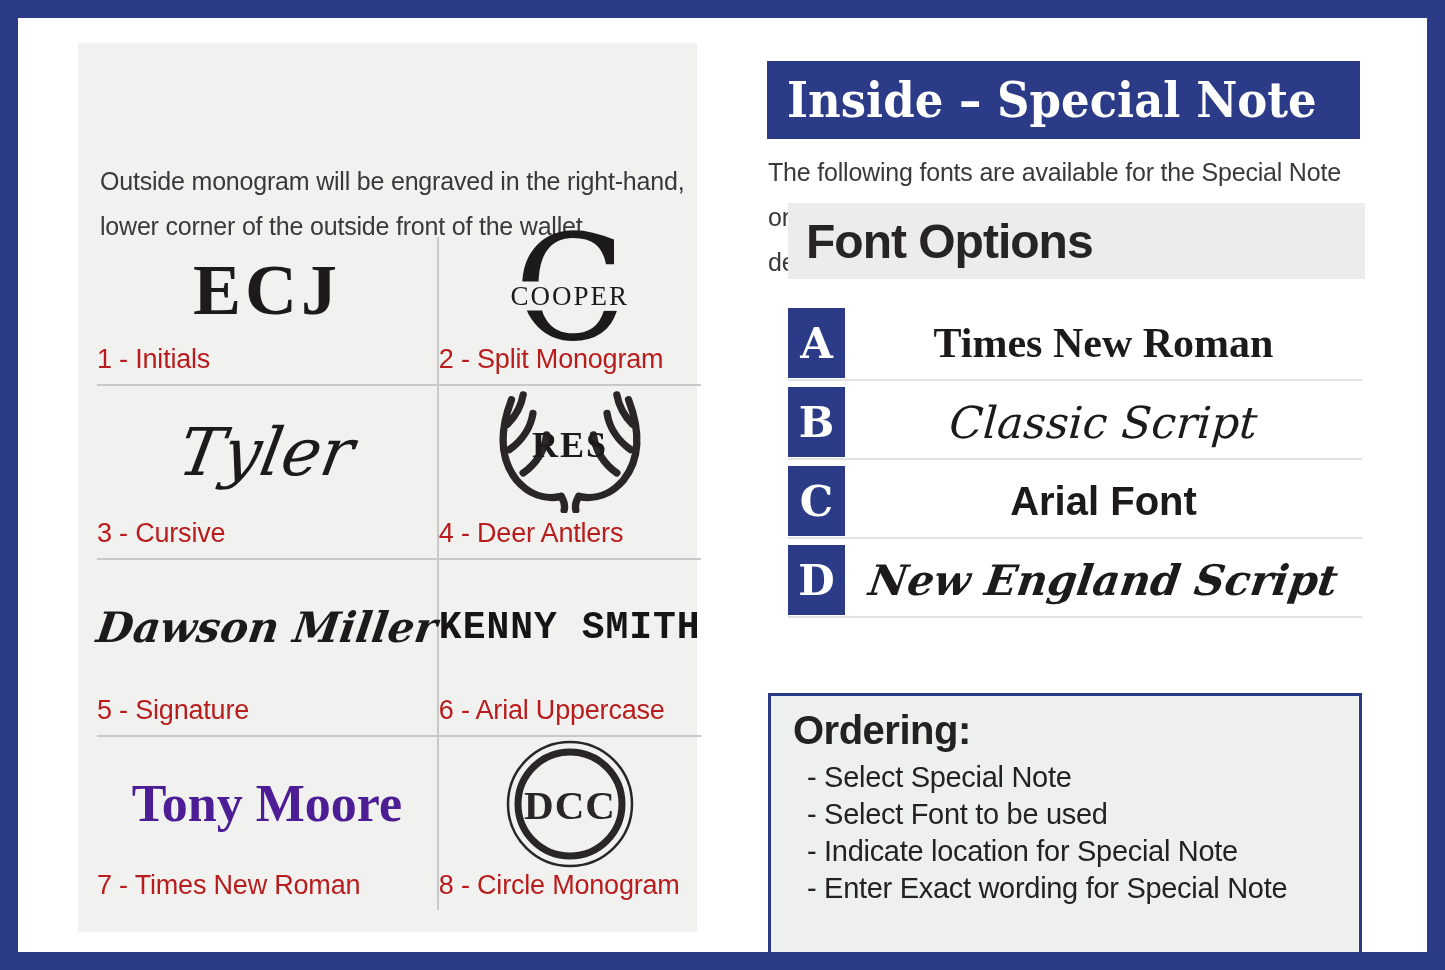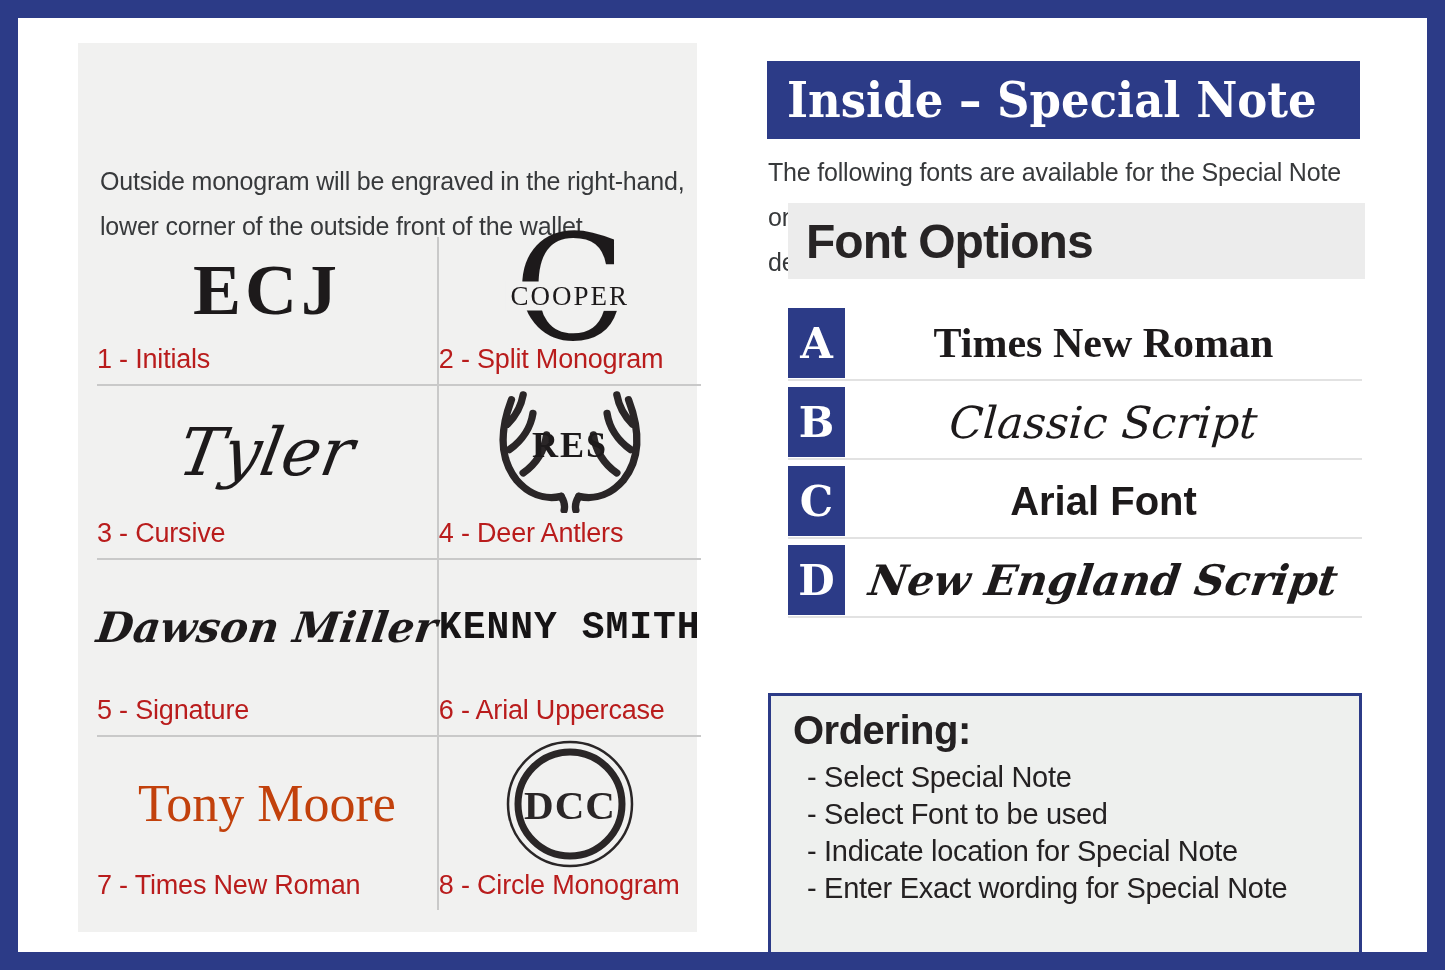--- a/index.html
+++ b/index.html
@@ -37,21 +37,21 @@
 
   .art-initials{font-family:"Liberation Serif",serif;font-weight:bold;font-size:72px;letter-spacing:4px;color:#1d1a1b;}
   .art-split{position:relative;line-height:1;}
   .split-c{display:block;font-family:"DejaVu Serif",serif;font-size:146px;line-height:112px;color:#1d1a1b;}
   .split-name{position:absolute;top:57%;left:50%;transform:translate(-50%,-50%);
               font-family:"Liberation Serif",serif;font-size:27px;letter-spacing:2px;
               background:var(--panel-gray);padding:1px 5px;color:#1d1a1b;white-space:nowrap;}
   .art-cursive{font-family:"DejaVu Serif",serif;font-style:italic;font-size:66px;color:#1d1a1b;transform:skewX(-10deg);}
   .art-script{font-family:"DejaVu Serif",serif;font-style:italic;font-weight:bold;font-size:42px;color:#1d1a1b;transform:skewX(-8deg);white-space:nowrap;}
   .art-sans-caps{font-family:Liberation Mono, monospace;font-weight:bold;font-size:38px;letter-spacing:1px;color:#161415;white-space:nowrap;}
-  .art-times{font-family:"Liberation Serif",serif;font-weight:normal;font-size:52px;color:#c2410c;white-space:nowrap;}
+  .art-times{font-family:"Liberation Serif",serif;font-weight:bold;font-size:52px;color:#4c1d95;white-space:nowrap;}
   .antler-svg text,.circle-svg text{font-family:"Liberation Serif",serif;font-weight:bold;}
 
   
   .rp-title-bar{position:absolute;left:767px;top:61px;width:593px;height:78px;padding-left:20px;}
   .rp-desc{left:768px;top:150px;width:606px;}
   .font-band{position:absolute;left:788px;top:203px;width:577px;height:76px;background:var(--band-gray);
              display:flex;align-items:center;padding-left:18px;}
   .font-band-title{font-size:48px;font-weight:bold;color:#272425;letter-spacing:-1px;}
   .font-rows{position:absolute;left:788px;top:308px;width:574px;}
   .font-row{position:relative;height:70px;margin-bottom:9px;}

